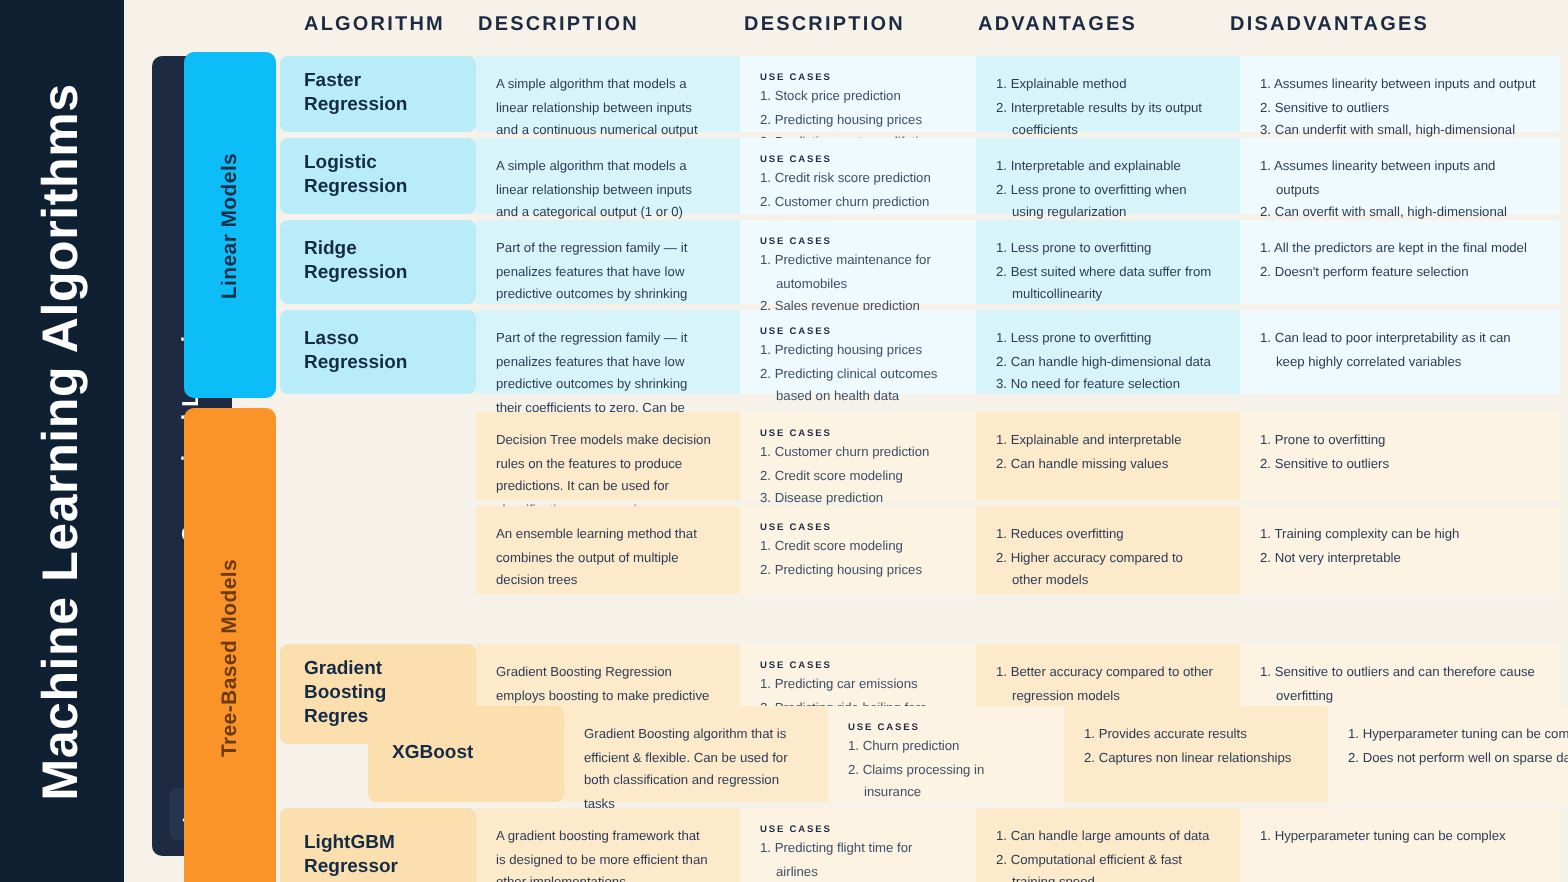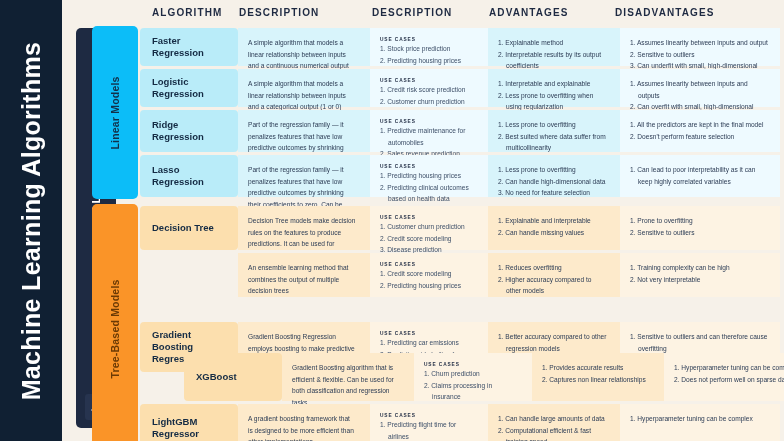--- a/index.html
+++ b/index.html
@@ -238,23 +238,20 @@
               <li>3. No need for feature selection</li>
             </ol>
           </div>
           <div class="colbox dis linear" style="left: 558px; width: 160px; top: 0px; height: 42px;">
             <ol class="items">
               <li>1. Can lead to poor interpretability as it can keep highly correlated variables</li>
             </ol>
           </div>
         </div>
         <div class="rowstrip" style="top: 206px; height: 44px;">
-          <div class="algcard tree" style="left: 78px; width: 98px; top: 0px; height: 44px;">
-            <span>Decision Tree</span>
-          </div>
           <div class="descbox tree" style="left: 176px; width: 132px; top: 0px; height: 44px;">Decision Tree models make decision rules on the features to produce predictions. It can be used for classification or regression</div>
           <div class="colbox app tree" style="left: 308px; width: 118px; top: 0px; height: 44px;">
             <div class="usecases-label">USE CASES</div>
             <ol class="items">
               <li>1. Customer churn prediction</li>
               <li>2. Credit score modeling</li>
               <li>3. Disease prediction</li>
             </ol>
           </div>
           <div class="colbox adv tree" style="left: 426px; width: 132px; top: 0px; height: 44px;">

